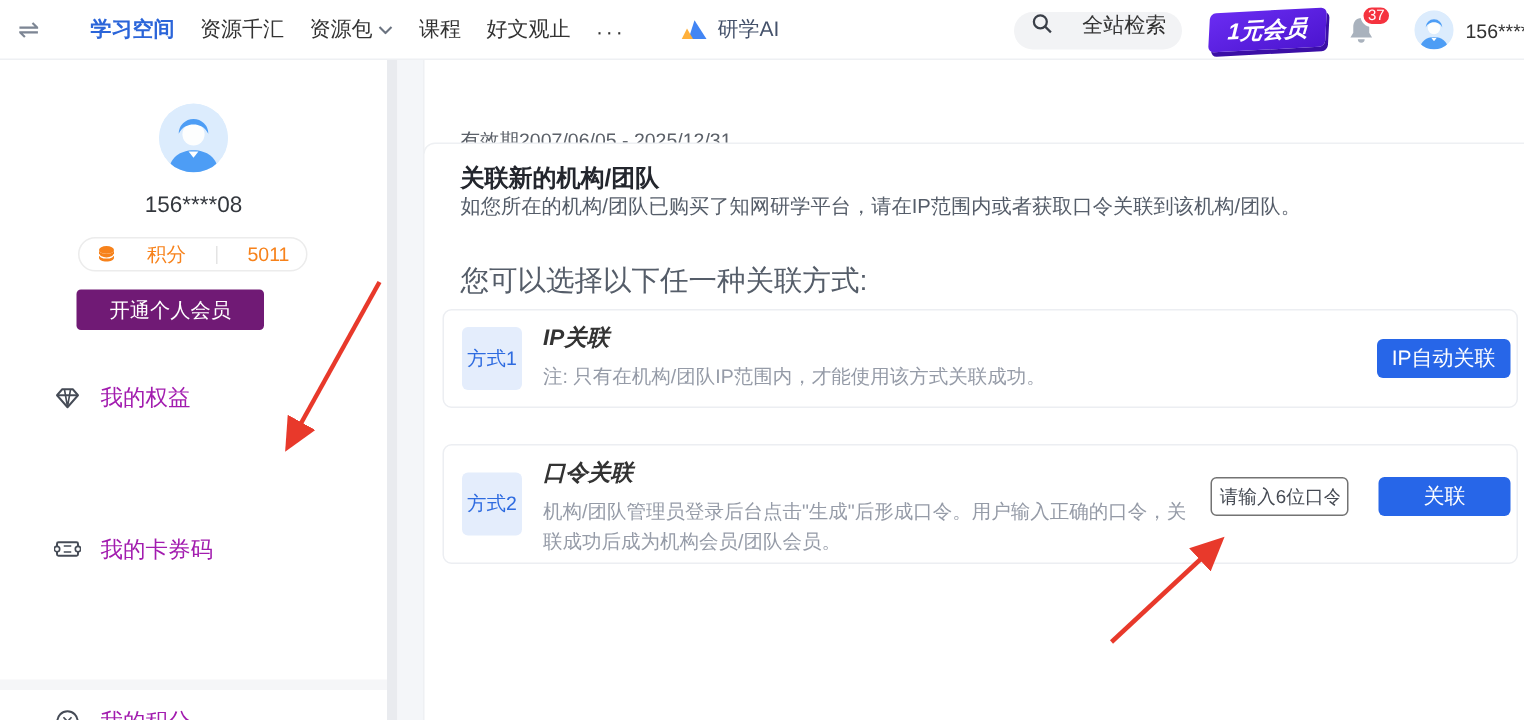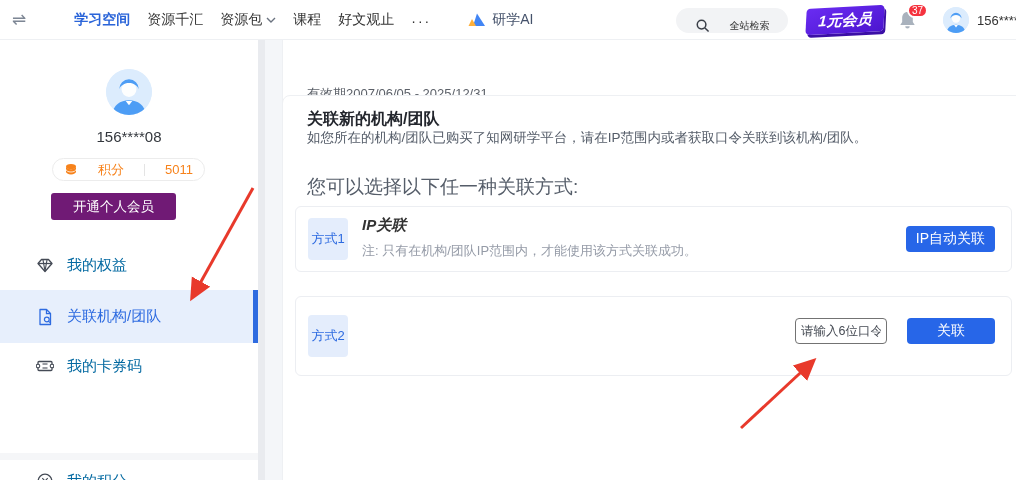--- a/index.html
+++ b/index.html
@@ -6,30 +6,30 @@
   html,body { width:1016px; height:480px; }
   body { font-family:"Liberation Sans","DejaVu Sans",sans-serif; background:#fff; }
   .page { position:relative; width:1016px; height:480px; overflow:hidden; background:#fff; }
 
   
   .navbar { position:absolute; left:0; top:0; width:1016px; height:40px; background:#fff;
             border-bottom:1px solid #eef0f3; display:flex; align-items:center; z-index:30; }
   .logo { display:flex; align-items:center; margin-left:14px; cursor:pointer; flex-shrink:0; }
   .logo-text { font-size:19px; font-weight:bold; color:#2d63d8; margin-left:6px; letter-spacing:1px; white-space:nowrap; }
   .swap-icon { margin-left:12px; color:#7d8694; font-size:17px; cursor:pointer; }
-  .nav-links { display:flex; align-items:flex-end; margin-left:48px; }
+  .nav-links { display:flex; align-items:flex-end; margin-left:34px; }
   .nav-link { font-size:14px; color:#333; margin-right:17px; cursor:pointer; display:flex; align-items:center; white-space:nowrap; }
   .nav-link.active { color:#2b65d9; font-weight:bold; }
   .nav-link .caret { margin-left:4px; }
   .nav-more { letter-spacing:2px; color:#333; }
   .ai-entry { display:flex; align-items:center; margin-left:20px; cursor:pointer; }
   .ai-label { font-size:14px; color:#45526b; margin-left:6px; white-space:nowrap; }
   .search-pill { position:absolute; left:676px; top:8px; width:112px; height:25px; background:#f2f3f5;
-                 border-radius:13px; display:flex; align-items:flex-end; justify-content:center; gap:20px;
-                 font-size:10px; color:#333; cursor:pointer; }
+                 border-radius:13px; display:flex; align-items:flex-start; justify-content:center; gap:20px;
+                 font-size:14px; color:#333; cursor:pointer; }
   .promo-badge { position:absolute; left:806px; top:7px; width:78px; height:26px;
                  background:linear-gradient(160deg,#6a2cf2,#4c15cf); color:#fff; font-weight:bold;
                  font-style:italic; font-size:15px; display:flex; align-items:center; justify-content:center;
                  transform:rotate(-3deg) skewX(-6deg); border-radius:4px; cursor:pointer;
                  box-shadow:2px 3px 0 #3b0fa6; white-space:nowrap; }
   .bell-wrap { position:absolute; left:898px; top:9px; width:22px; height:24px; cursor:pointer; }
   .bell-badge { position:absolute; left:9px; top:-6px; background:#f5333f; color:#fff; font-size:10px;
                 min-width:16px; height:15px; border-radius:8px; display:flex; align-items:center;
                 justify-content:center; padding:0 3px; border:2px solid #fff; line-height:1; }
   .nav-avatar { position:absolute; left:943px; top:7px; width:26px; height:26px; border-radius:50%;
@@ -44,21 +44,21 @@
   .profile-username { position:absolute; left:0; top:88px; width:258px; text-align:center; font-size:15px; color:#33373d; }
   .points-pill { position:absolute; left:52px; top:118px; width:153px; height:23px; border:1px solid #ececec;
                  border-radius:12px; background:#fff; display:flex; align-items:center; justify-content:center;
                  gap:20px; cursor:pointer; }
   .points-label, .points-value { font-size:13px; color:#f7821b; }
   .points-divider { width:1px; height:12px; background:#e4e4e4; }
   .upgrade-btn { position:absolute; left:51px; top:153px; width:125px; height:27px; background:#701a75;
                  color:#fff; font-size:13.5px; border:none; border-radius:3px; cursor:pointer;
                  font-family:inherit; }
   .menu-item { position:absolute; left:0; width:258px; height:54px; display:flex; align-items:center;
-               padding-left:36px; gap:13px; font-size:15px; color:#0369a1; cursor:pointer; }
+               padding-left:36px; gap:13px; font-size:15px; color:#a21caf; cursor:pointer; }
   .menu-item.active { background:#e7effc; color:#2e6be0; height:53px; }
   .menu-item.active::after { content:""; position:absolute; right:0; top:0; width:5px; height:100%; background:#2e6be0; }
   .menu-divider { position:absolute; left:0; top:413px; width:258px; height:7px; background:#f5f6f8; }
 
   
   .main { position:absolute; left:265px; top:40px; width:751px; height:440px; background:#f4f6f9; }
   .card { position:absolute; left:17px; width:760px; background:#fff; border:1px solid #eef0f3; border-radius:8px; }
   .validity-card { top:-14px; height:87px; }
   .validity-text { position:absolute; left:24px; top:58px; font-size:13px; color:#5c6169; }
   .assoc-card { top:55px; height:430px; }
@@ -69,21 +69,21 @@
   .method-box { position:absolute; left:12px; width:717px; background:#fff; border:1px solid #eceef2; border-radius:6px; }
   .method-box.m1 { top:110px; height:66px; }
   .method-box.m2 { top:200px; height:80px; }
   .m-badge { position:absolute; left:12px; top:50%; transform:translateY(-50%); width:40px; height:42px;
              background:#e4edfc; color:#2e6be0; font-size:13px; border-radius:4px;
              display:flex; align-items:center; justify-content:center; }
   .m-info { position:absolute; left:66px; top:9px; }
   .m-title { font-size:15px; font-weight:bold; color:#333;font-style:italic; }
   .m-note { font-size:13px; color:#959ba7; margin-top:6px; line-height:20px; }
   .m2 .m-note { width:435px; }
-  .m-actions { position:absolute; right:16px; top:50%; transform:translateY(-50%); display:flex;
+  .m-actions { position:absolute; right:4px; top:50%; transform:translateY(-50%); display:flex;
                align-items:flex-start; gap:20px; }
   .m2 .m-actions { top:34px; }
   .blue-btn { height:26px; min-width:88px; padding:0 10px; background:#2766e8; color:#fff; font-size:14px;
               border:none; border-radius:4px; cursor:pointer; font-family:inherit; white-space:nowrap; }
   .code-input { width:92px; height:26px; border:1px solid #737373; border-radius:4px; font-size:12.5px;
                 padding:0 5px; color:#3a3f48; font-family:inherit; outline:none; }
   .code-input::placeholder { color:#454a53; opacity:1; }
 
   
   .arrows { position:absolute; left:0; top:0; width:1016px; height:480px; pointer-events:none; z-index:50; }
@@ -187,29 +187,20 @@
 
     <div class="menu-item" style="top:198px;">
       <svg width="18" height="18" viewBox="0 0 18 18">
         <path d="M5.5,3.5 h7 l3.5,4 -7,8 -7,-8 z" fill="none" stroke="#454b56" stroke-width="1.3" stroke-linejoin="round"></path>
         <line x1="2" y1="7.5" x2="16" y2="7.5" stroke="#454b56" stroke-width="1.3"></line>
         <path d="M7,3.8 L9,15.2 M11,3.8 L9,15.2" fill="none" stroke="#454b56" stroke-width="1.1"></path>
       </svg>
       <span>我的权益</span>
     </div>
 
-    <div class="menu-item active" style="top:250px;">
-      <svg width="18" height="18" viewBox="0 0 18 18">
-        <path d="M4,1.5 h6.5 L14.5,5.5 v11 h-10.5 z" fill="none" stroke="#2e6be0" stroke-width="1.3" stroke-linejoin="round"></path>
-        <path d="M10.5,1.8 v3.8 h3.8" fill="none" stroke="#2e6be0" stroke-width="1.3"></path>
-        <circle cx="10.8" cy="11.5" r="2.4" fill="none" stroke="#2e6be0" stroke-width="1.2"></circle>
-        <line x1="12.4" y1="13.1" x2="14" y2="14.7" stroke="#2e6be0" stroke-width="1.2"></line>
-      </svg>
-      <span>关联机构/团队</span>
-    </div>
 
     <div class="menu-item" style="top:299px;">
       <svg width="18" height="18" viewBox="0 0 18 18">
         <rect x="2" y="4.5" width="14" height="9" rx="1" fill="none" stroke="#454b56" stroke-width="1.3"></rect>
         <circle cx="2" cy="9" r="1.8" fill="#fff" stroke="#454b56" stroke-width="1.1"></circle>
         <circle cx="16" cy="9" r="1.8" fill="#fff" stroke="#454b56" stroke-width="1.1"></circle>
         <line x1="6.5" y1="7" x2="11.5" y2="7" stroke="#454b56" stroke-width="1.1"></line>
         <line x1="6.5" y1="11" x2="11.5" y2="11" stroke="#454b56" stroke-width="1.1"></line>
       </svg>
       <span>我的卡券码</span>
@@ -245,20 +236,24 @@
           <div class="m-title">IP关联</div>
           <div class="m-note">注: 只有在机构/团队IP范围内，才能使用该方式关联成功。</div>
         </div>
         <div class="m-actions">
           <button class="blue-btn">IP自动关联</button>
         </div>
       </div>
 
       <div class="method-box m2">
         <div class="m-badge">方式2</div>
+        <div class="m-info">
+          <div class="m-title">口令关联</div>
+          <div class="m-note">机构/团队管理员登录后台点击"生成"后形成口令。用户输入正确的口令，关联成功后成为机构会员/团队会员。</div>
+        </div>
         <div class="m-actions">
           <input class="code-input" placeholder="请输入6位口令" style="">
           <button class="blue-btn">关联</button>
         </div>
       </div>
     </section>
   </main>
 
   <svg class="arrows" viewBox="0 0 1016 480">
     <defs>

